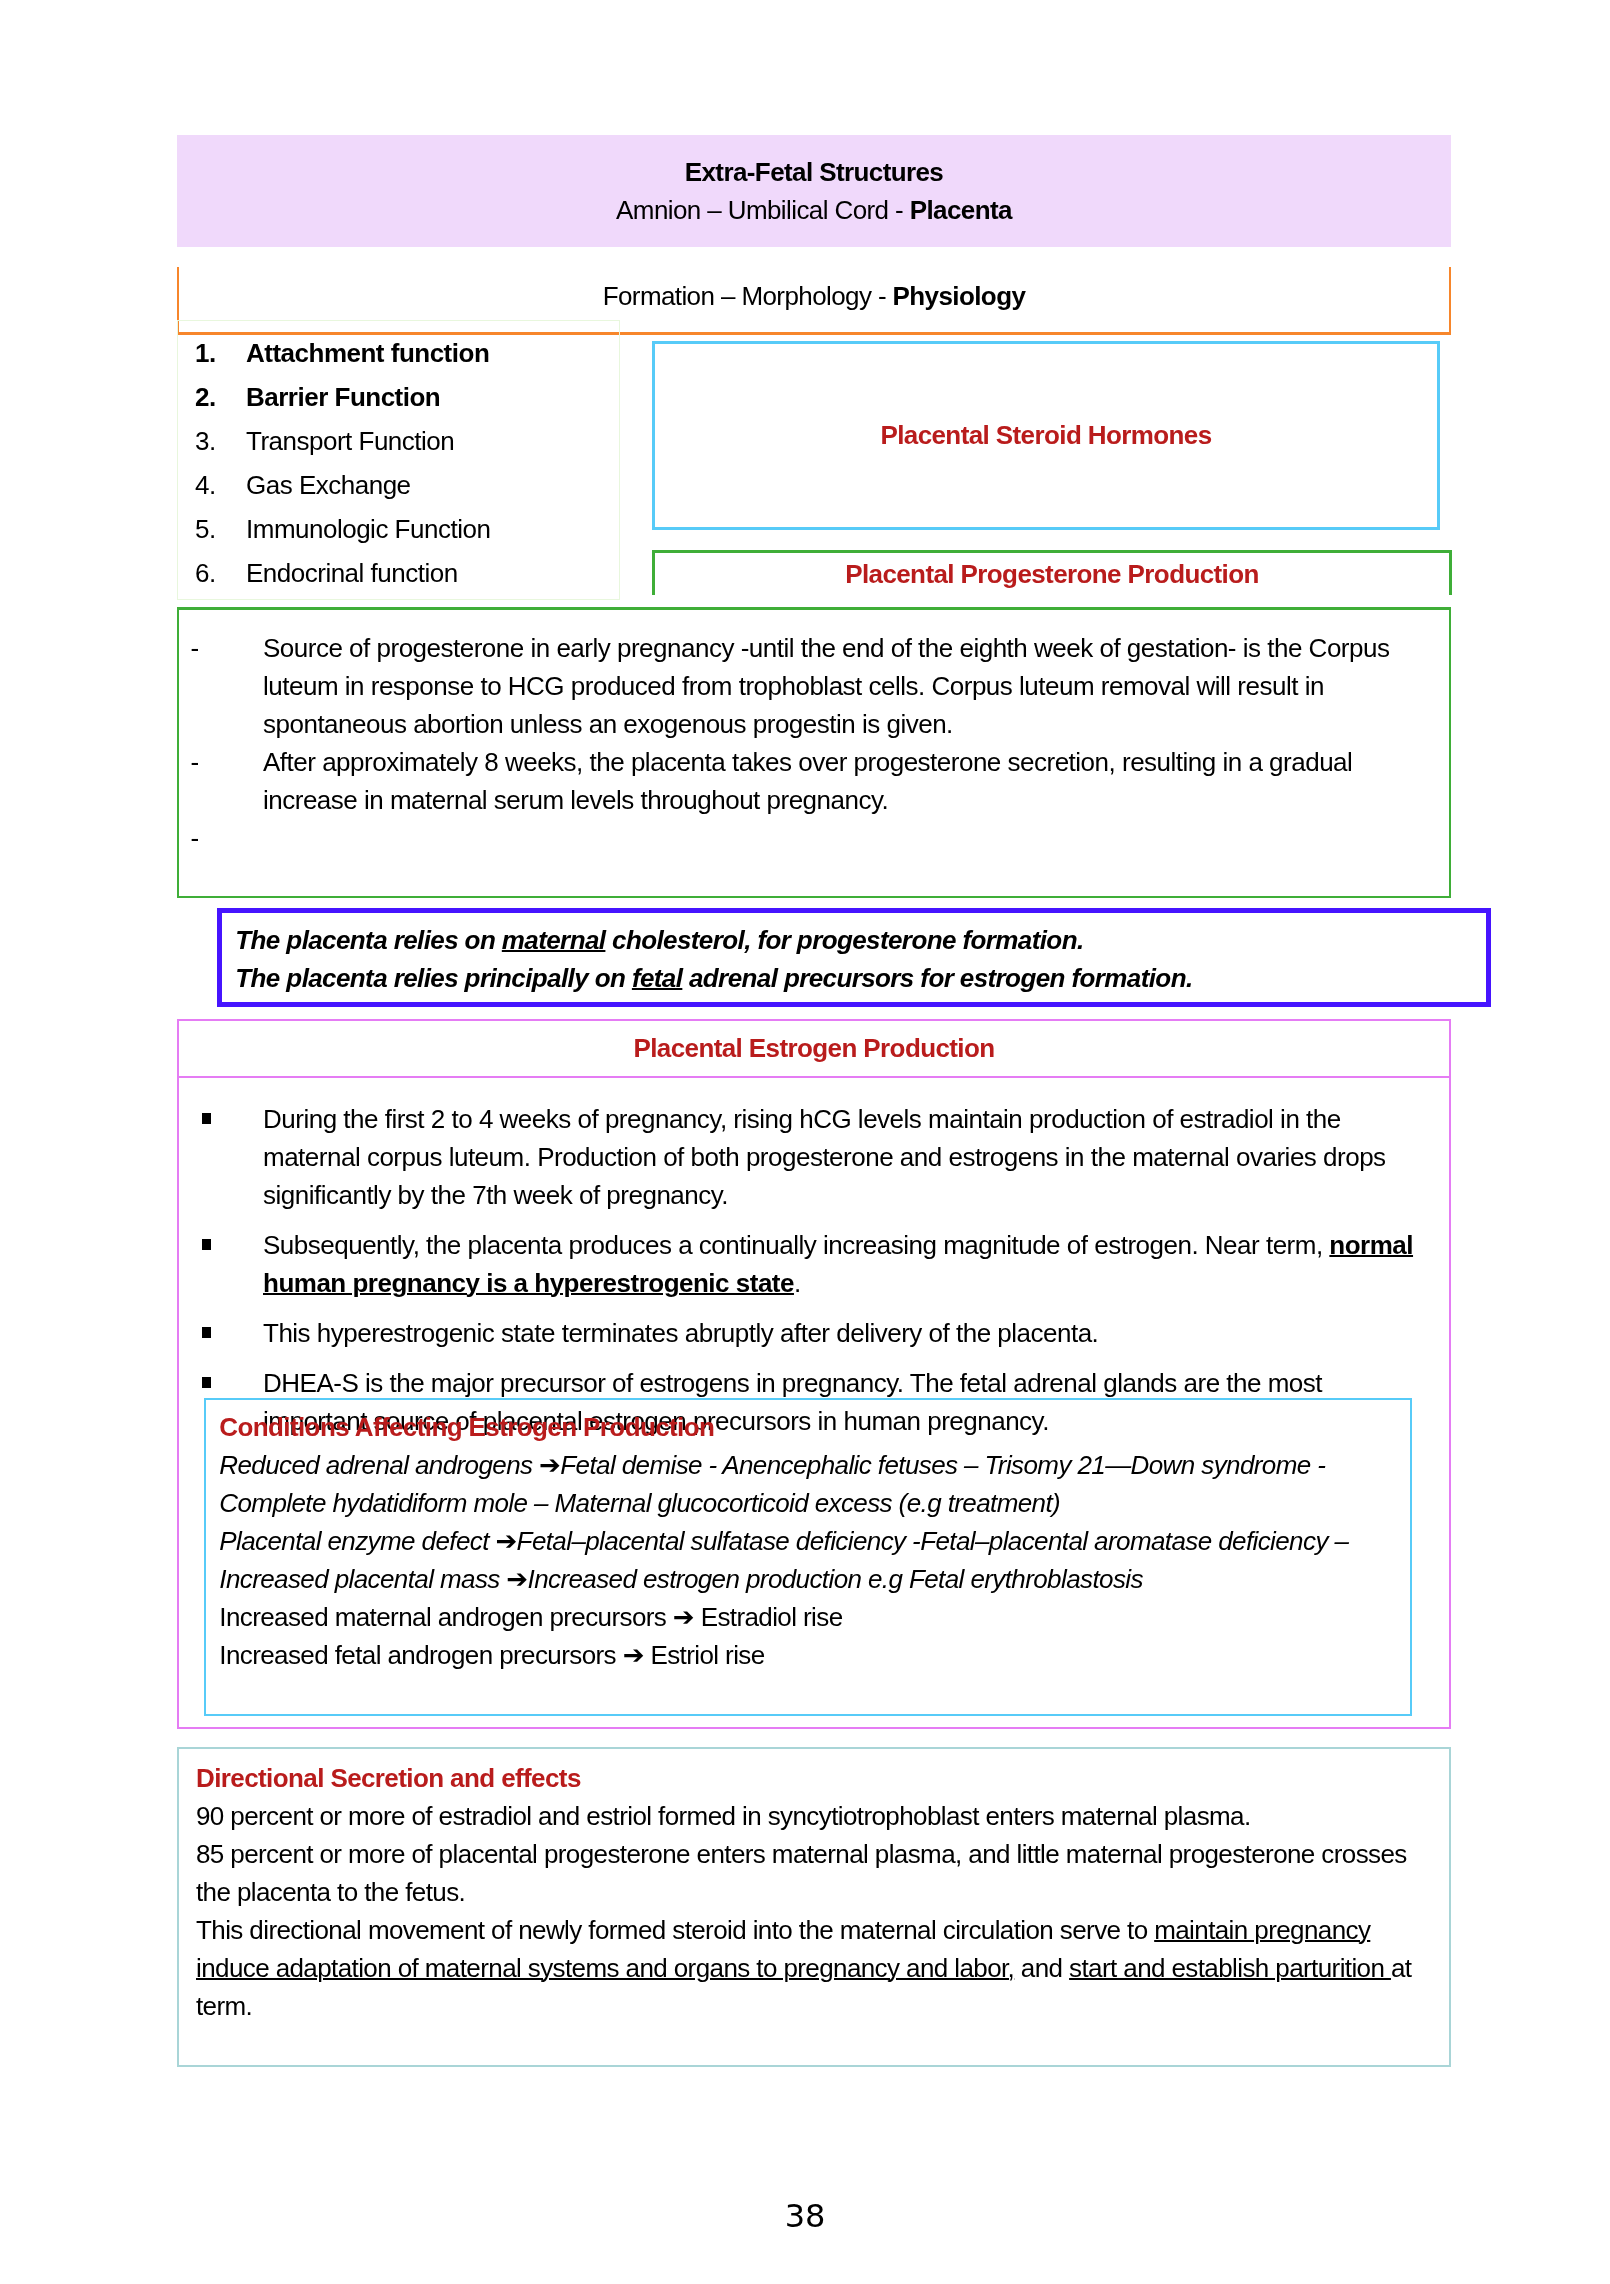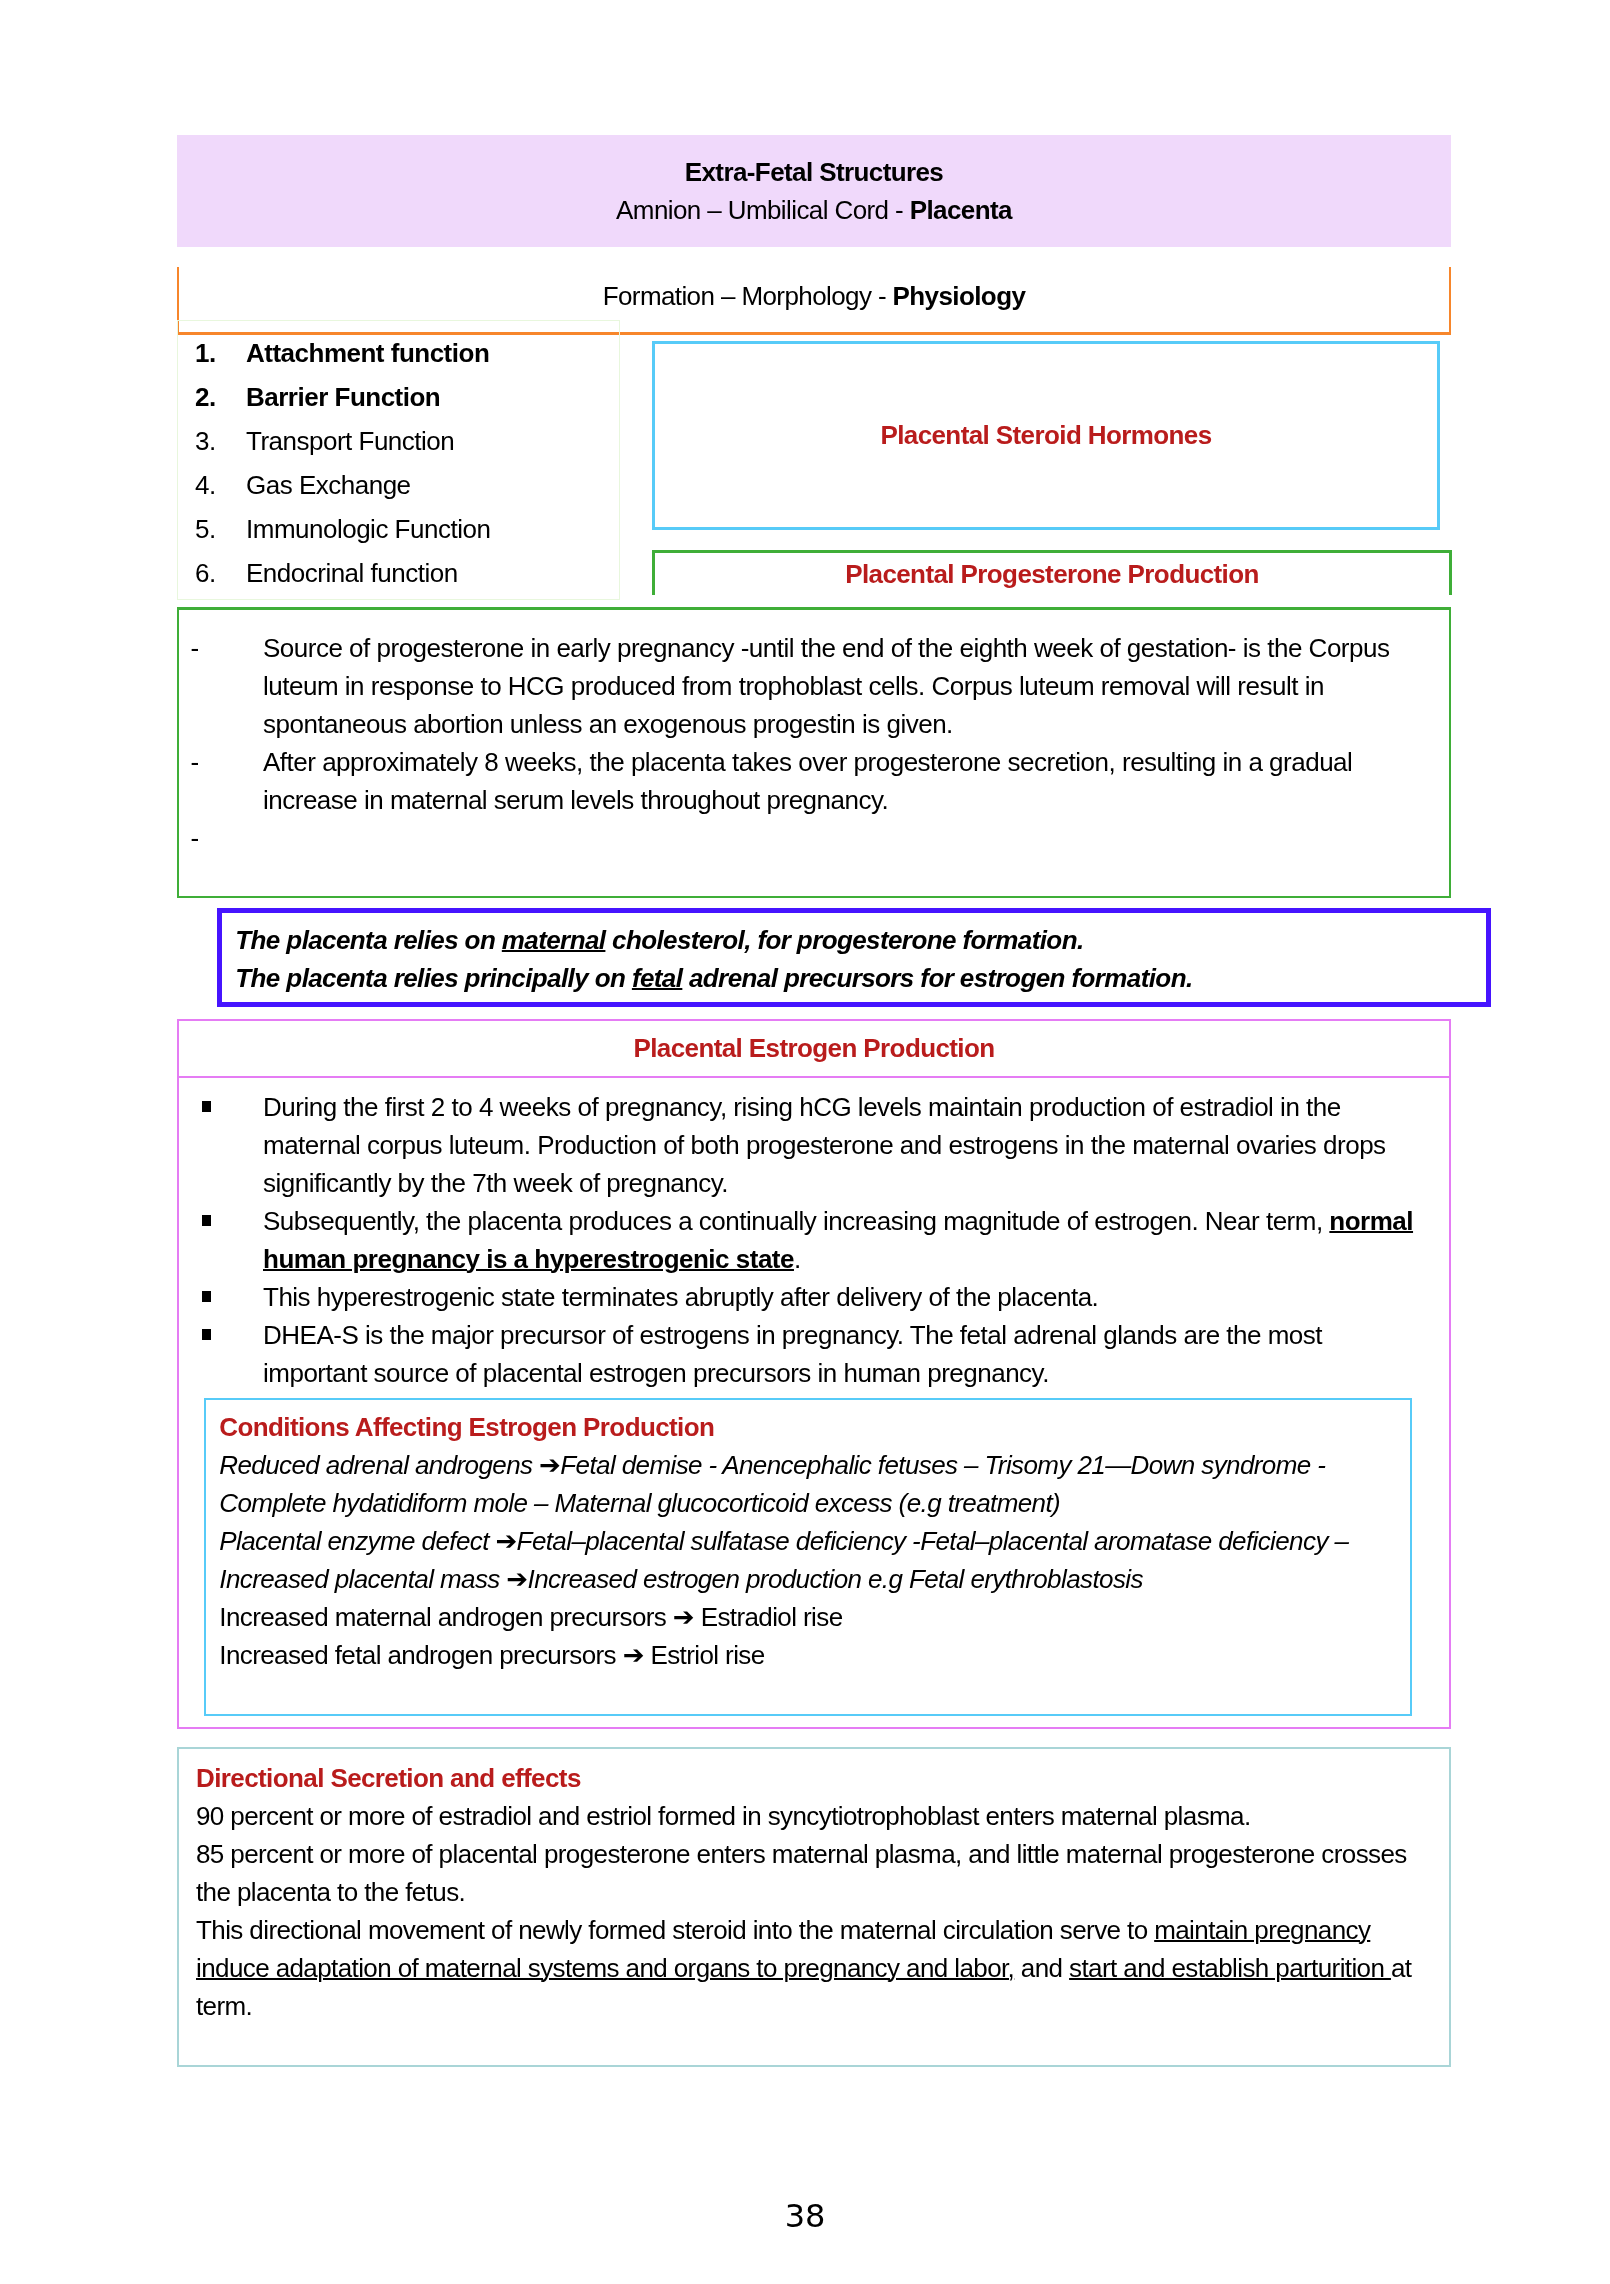--- a/index.html
+++ b/index.html
@@ -73,21 +73,21 @@
     left: 0; top: 0; width: 100%; height: 57px;
     border-bottom: 2.9px solid #e57cf4;
     display: flex; align-items: center; justify-content: center;
     font-size: 26px; letter-spacing: -0.6px;
   }
   #estrolist {
     left: 0; top: 67px; width: 100%;
     font-size: 26px; line-height: 38px; letter-spacing: -0.5px;
   }
   .sqlist { margin: 0; padding: 0; list-style: none; }
-  .sqlist li { position: relative; padding-left: 84px; padding-right: 34px; }
+  .sqlist li { position: relative; padding-left: 84px; padding-right: 34px; margin-top: 12px; }
   .sqlist li .bul { position: absolute; left: 23px; top: 13.3px; width: 8.6px; height: 10.5px; background: #000; }
   #conds {
     left: 25px; top: 377px; width: 1208px; height: 318px;
     border: 2.9px solid #57cbf8;
     padding: 7.6px 0 0 13.3px;
     font-size: 26px; line-height: 38px; letter-spacing: -0.6px;
   }
   #conds .it { font-style: italic; }
 
   #dirbox {

